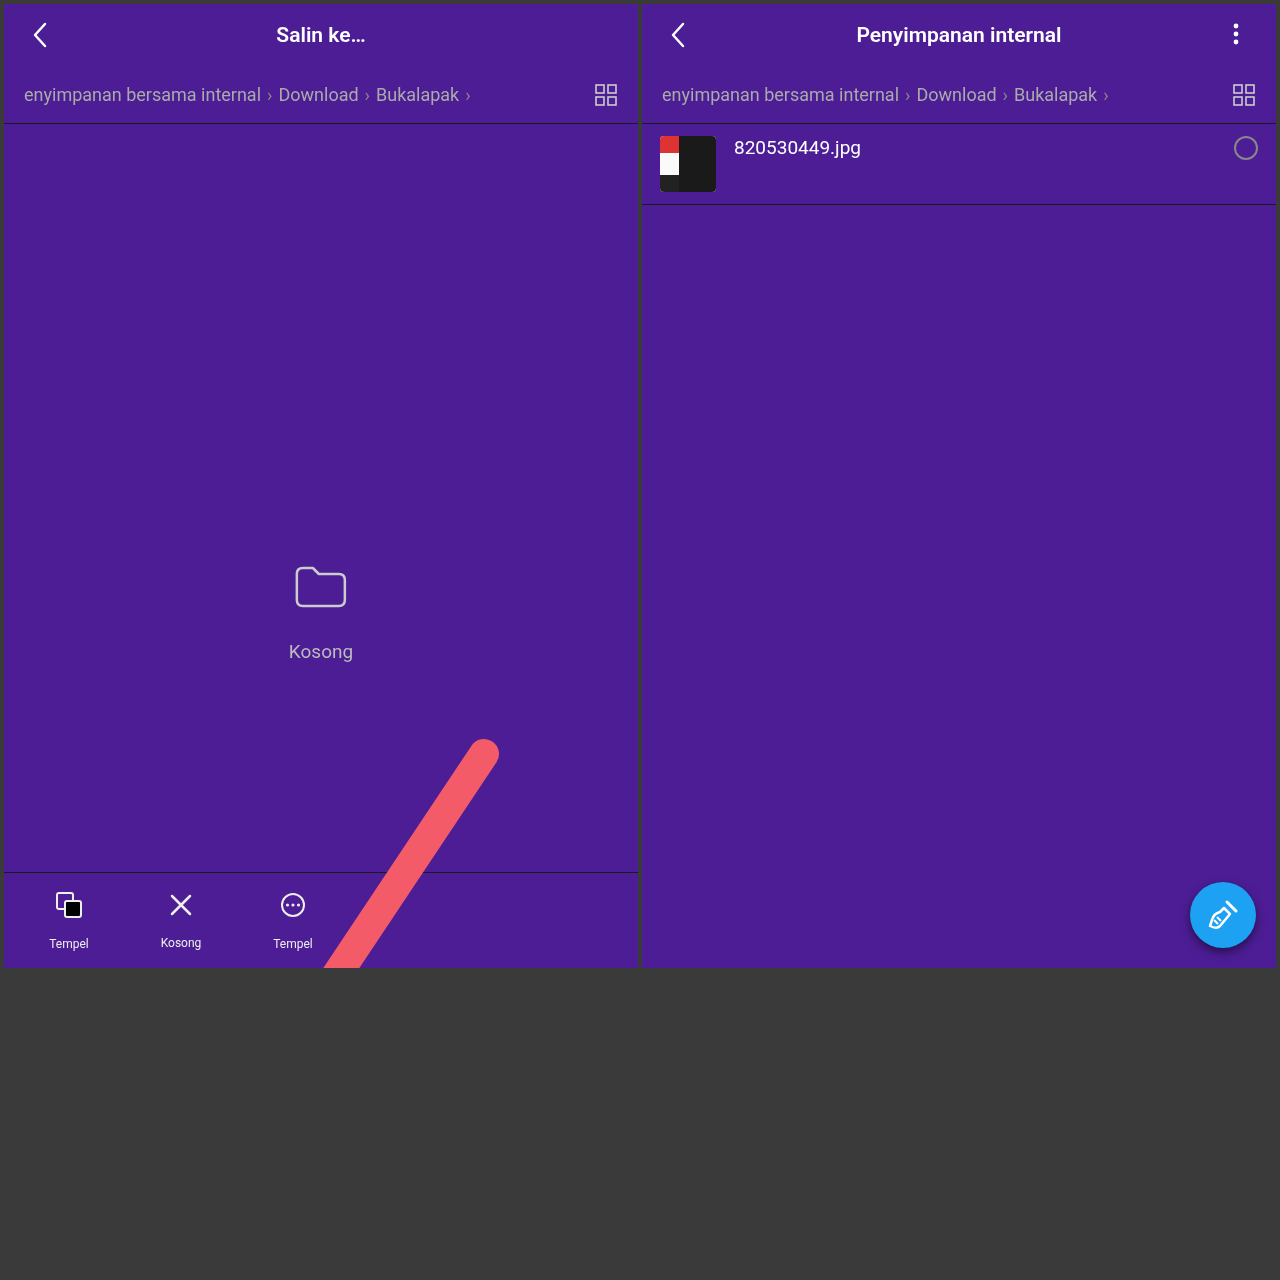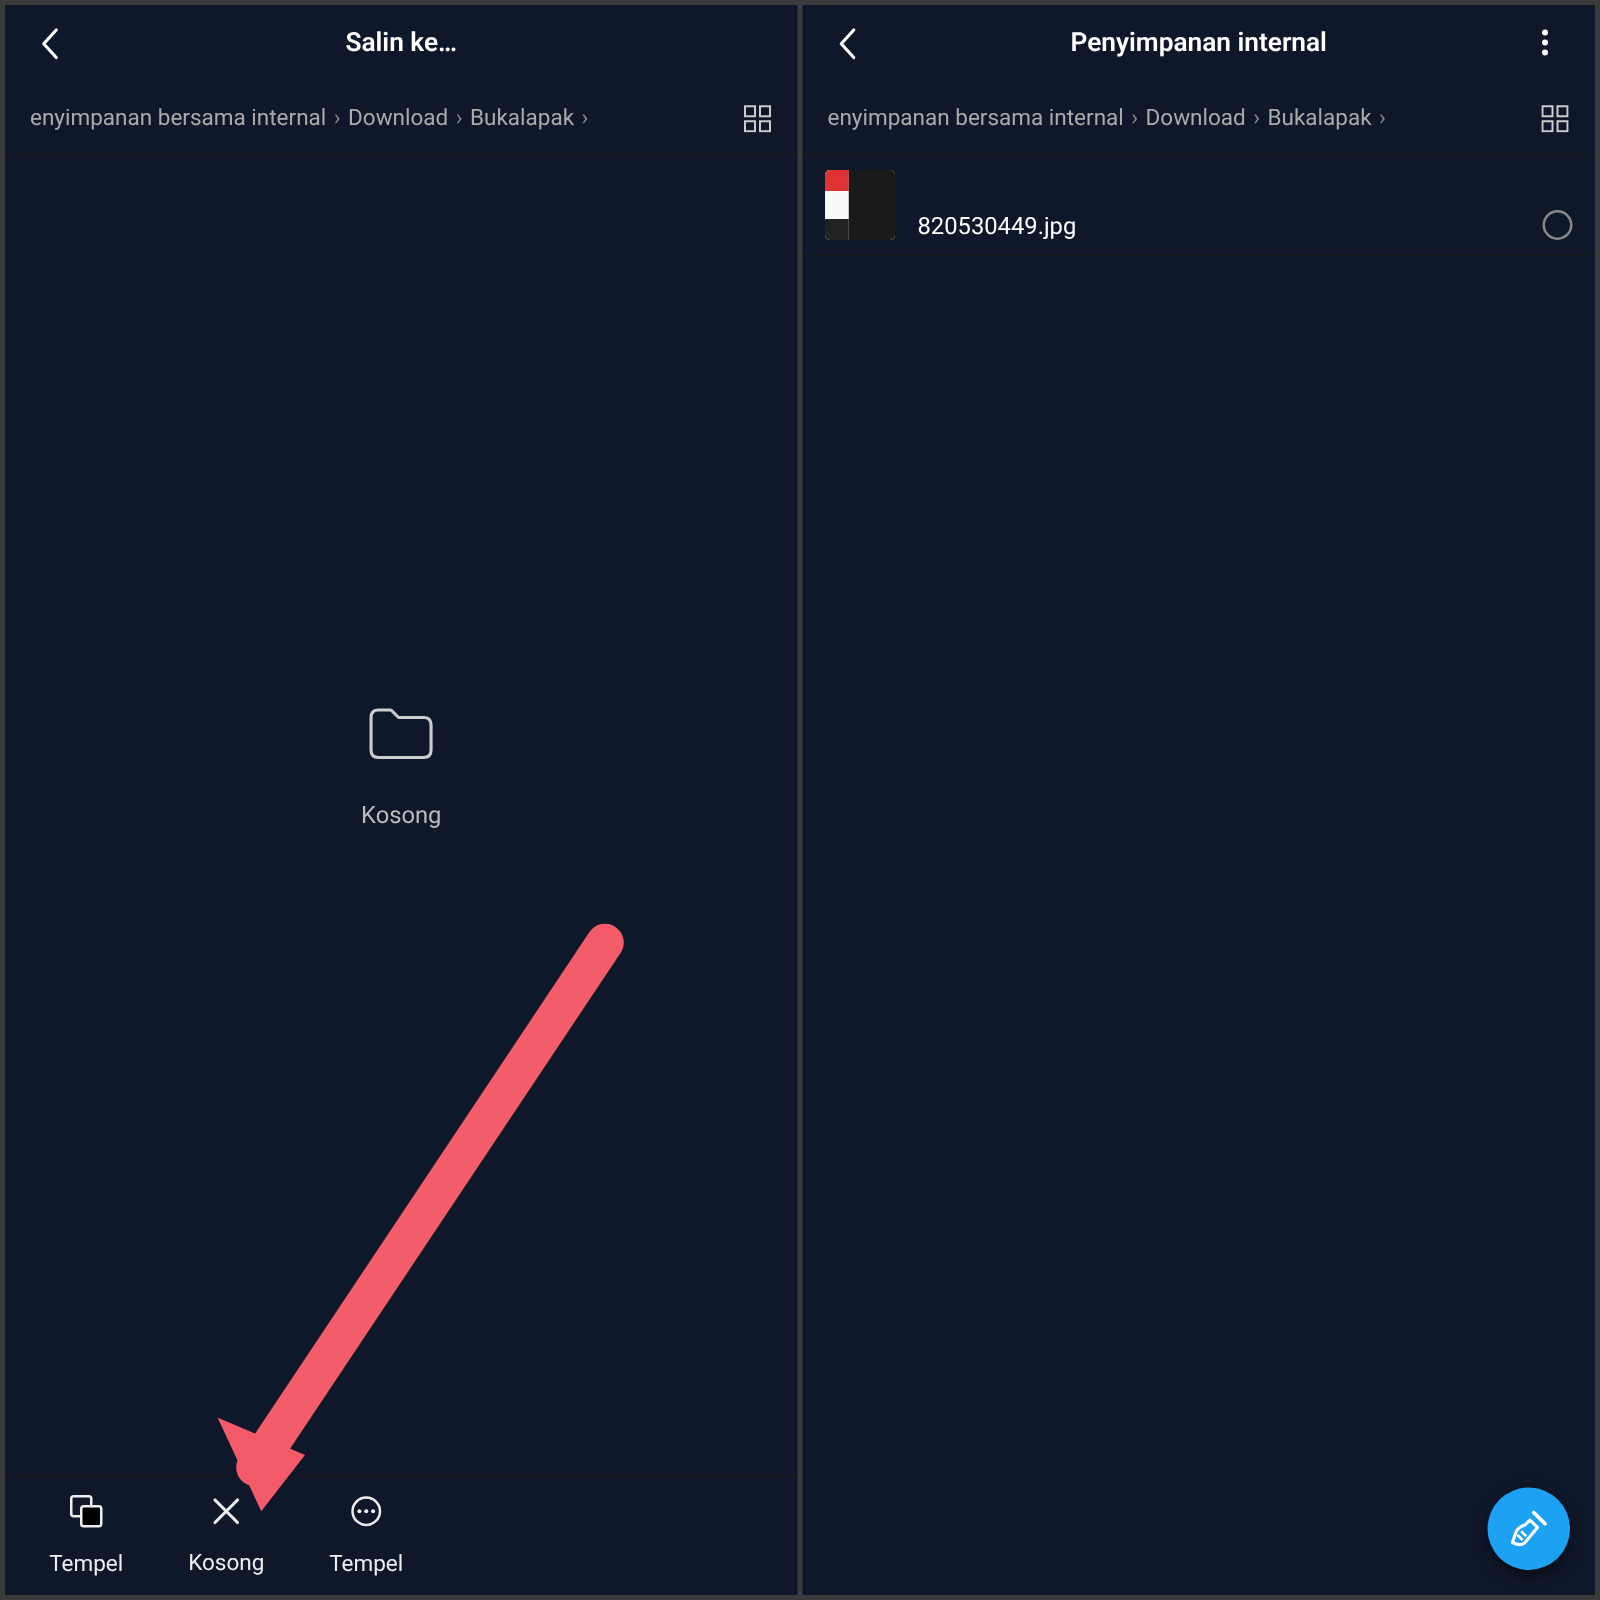--- a/index.html
+++ b/index.html
@@ -7,23 +7,23 @@
     background: #3a3a3a;
     font-family: -apple-system, BlinkMacSystemFont, "Segoe UI", Roboto, Arial, sans-serif;
     width: 1280px;
     height: 1280px;
     overflow: hidden;
     display: flex;
     gap: 4px;
     padding: 4px;
   }
   .pane {
-    background: #0f172a;
+    background: #4c1d95;
     width: 636px;
-    height: 1272px;
+    height: 964px;
     position: relative;
     color: #fff;
     overflow: hidden;
   }
   .header {
     height: 62px;
     display: flex;
     align-items: center;
     padding: 0 16px;
     position: relative;
@@ -117,26 +117,26 @@
   }
   .action {
     display: flex;
     flex-direction: column;
     align-items: center;
     color: #eee;
     cursor: pointer;
     width: 70px;
   }
   .action-label {
-    font-size: 18px;
+    font-size: 12px;
     margin-top: 18px;
   }
   .file-row {
     display: flex;
-    align-items: flex-end;
+    align-items: flex-start;
     padding: 12px 18px;
     border-bottom: 1px solid #1a1a1a;
     cursor: pointer;
   }
   .thumb {
     width: 56px;
     height: 56px;
     background: #fff;
     border-radius: 4px;
     position: relative;

